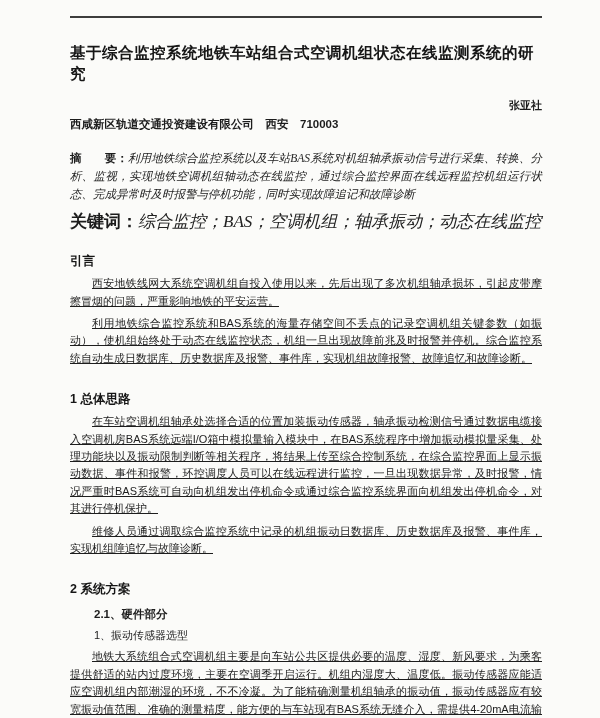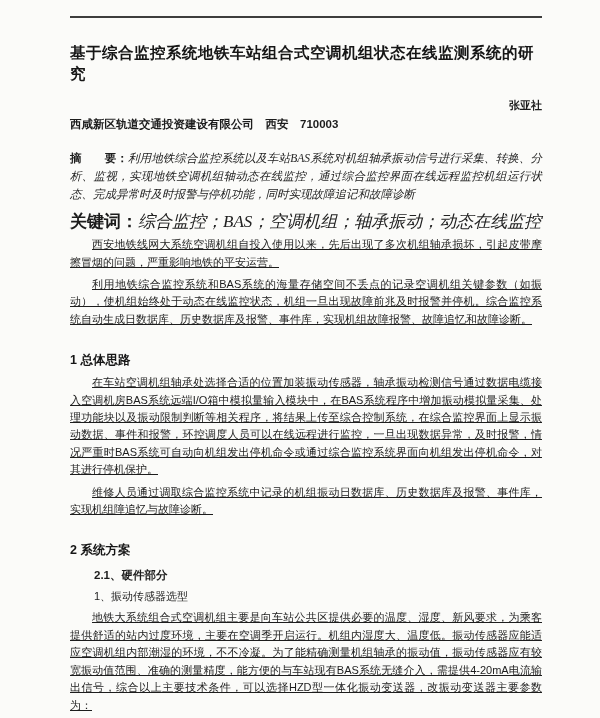--- a/index.html
+++ b/index.html
@@ -43,20 +43,21 @@
   <div class="rule"></div>
 
   <div class="title">基于综合监控系统地铁车站组合式空调机组状态在线监测系统的研究</div>
   <div class="author">张亚社</div>
   <div class="affil">西咸新区轨道交通投资建设有限公司　西安　710003</div>
 
   <p class="abstract"><span class="lbl">摘　　要：</span><span class="kai">利用地铁综合监控系统以及车站BAS系统对机组轴承振动信号进行采集、转换、分析、监视，实现地铁空调机组轴动态在线监控，通过综合监控界面在线远程监控机组运行状态、完成异常时及时报警与停机功能，同时实现故障追记和故障诊断</span></p>
 
   <p class="keywords"><span class="lbl">关键词：</span><span class="kai">综合监控；BAS；空调机组；轴承振动；动态在线监控</span></p>
 
+  <div class="h-sec">引言</div>
   <p class="body-p">西安地铁线网大系统空调机组自投入使用以来，先后出现了多次机组轴承损坏，引起皮带摩擦冒烟的问题，严重影响地铁的平安运营。</p>
   <p class="body-p">利用地铁综合监控系统和BAS系统的海量存储空间不丢点的记录空调机组关键参数（如振动），使机组始终处于动态在线监控状态，机组一旦出现故障前兆及时报警并停机。综合监控系统自动生成日数据库、历史数据库及报警、事件库，实现机组故障报警、故障追忆和故障诊断。</p>
 
   <div class="h-sec h-sec2">1 总体思路</div>
   <p class="body-p">在车站空调机组轴承处选择合适的位置加装振动传感器，轴承振动检测信号通过数据电缆接入空调机房BAS系统远端I/O箱中模拟量输入模块中，在BAS系统程序中增加振动模拟量采集、处理功能块以及振动限制判断等相关程序，将结果上传至综合控制系统，在综合监控界面上显示振动数据、事件和报警，环控调度人员可以在线远程进行监控，一旦出现数据异常，及时报警，情况严重时BAS系统可自动向机组发出停机命令或通过综合监控系统界面向机组发出停机命令，对其进行停机保护。</p>
   <p class="body-p">维修人员通过调取综合监控系统中记录的机组振动日数据库、历史数据库及报警、事件库，实现机组障追忆与故障诊断。</p>
 
   <div class="h-sec h-sec2">2 系统方案</div>
   <div class="sub">2.1、硬件部分</div>
   <div class="subsub">1、振动传感器选型</div>

